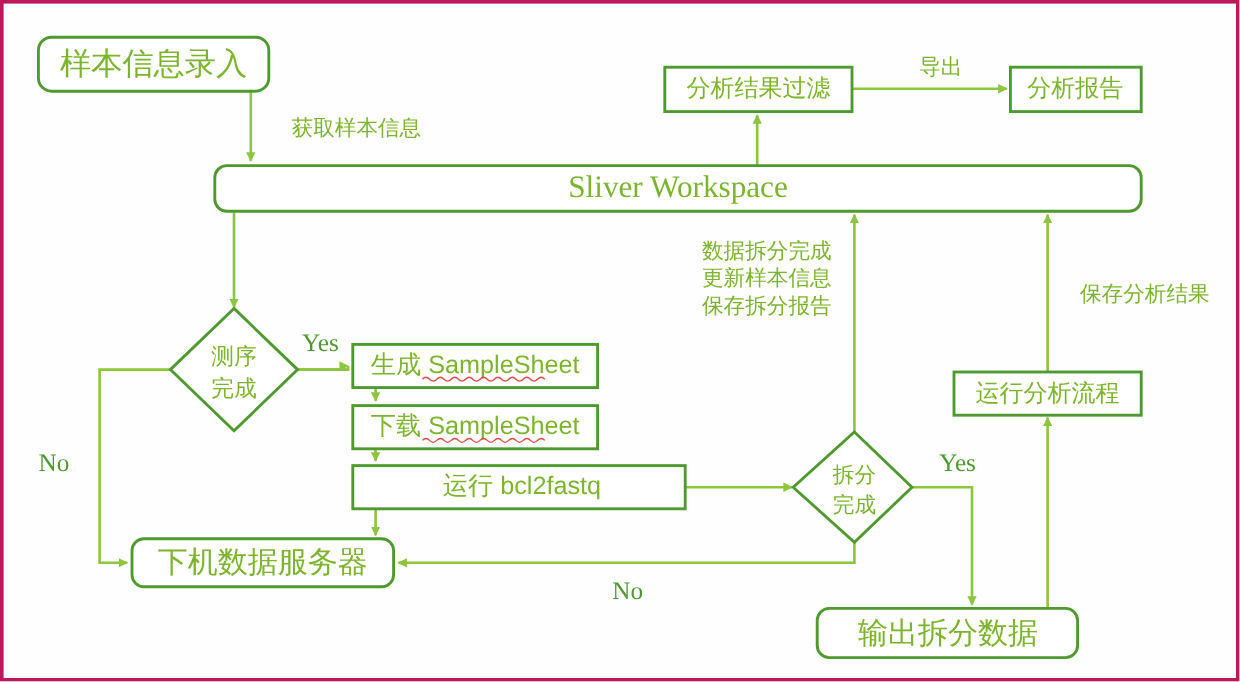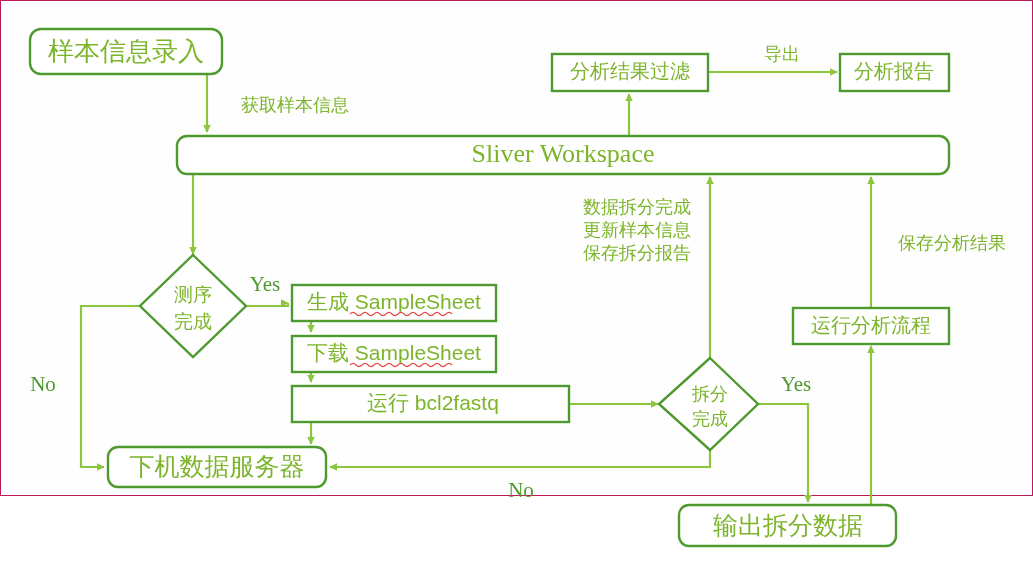--- a/index.html
+++ b/index.html
@@ -9,23 +9,23 @@
   }
   body {
     width: 1033px;
     height: 568px;
     font-family: "Liberation Sans", sans-serif;
     overflow: hidden;
   }
   #canvas {
     position: relative;
     width: 1033px;
-    height: 496px;
+    height: 568px;
     background: #fefefe;
-    border: 1px solid #be185d;
+    border: 3px solid #be185d;
     box-sizing: border-box;
   }
   svg.layer {
     position: absolute;
     left: 0;
     top: 0;
     width: 1033px;
     height: 568px;
   }
   .node-text {

